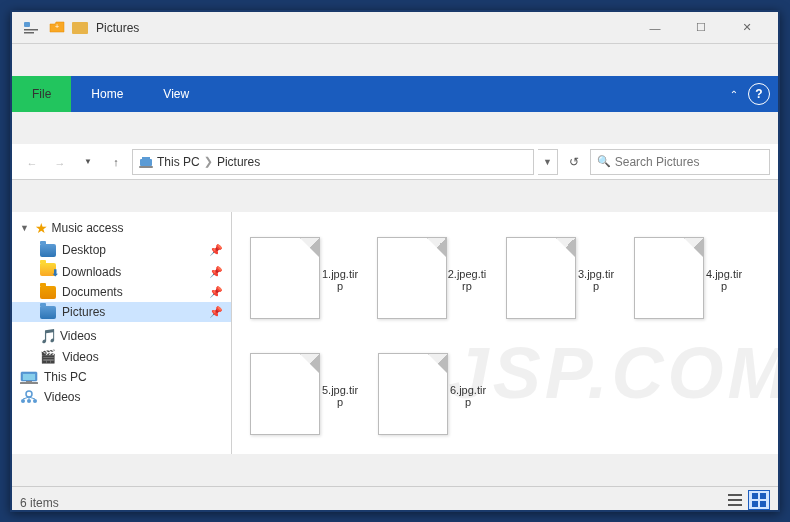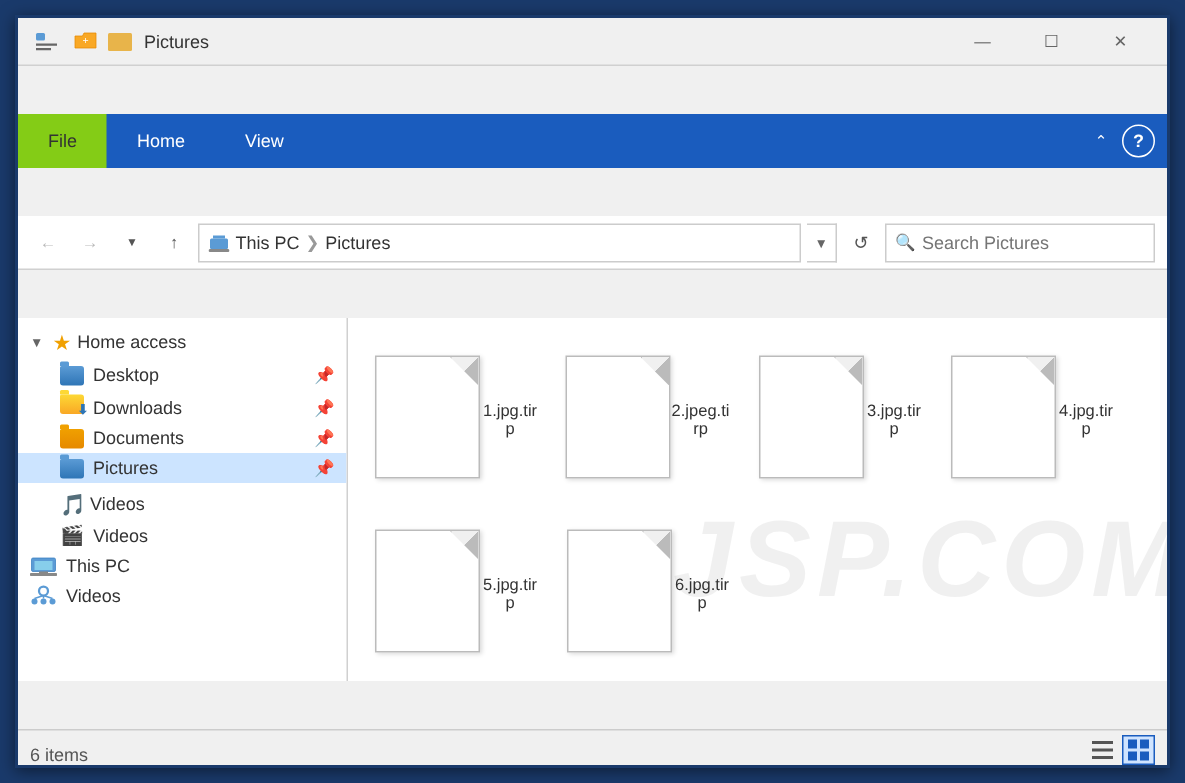--- a/index.html
+++ b/index.html
@@ -87,21 +87,21 @@
     }
     .ribbon-tab {
       padding: 0 20px;
       display: flex;
       align-items: center;
       cursor: pointer;
       font-size: 12px;
       color: white;
     }
     .ribbon-tab.active {
-      background: #84cc16;
+      background: #22c55e;
       color: #333;
     }
     .ribbon-right {
       margin-left: auto;
       display: flex;
       align-items: center;
       padding-right: 8px;
       gap: 4px;
     }
     .ribbon-chevron {
@@ -492,21 +492,21 @@
   </div>
 
   <div class="main-content">
 
     <div class="sidebar">
 
       <div class="sidebar-section">
         <div class="sidebar-header">
           <span class="sidebar-chevron">▼</span>
           <span class="sidebar-star">★</span>
-          <span>Home access</span>
+          <span>Music access</span>
         </div>
 
         <div class="sidebar-item">
           <div class="folder-icon desktop"></div>
           <span>Desktop</span>
           <span class="sidebar-item-pin">📌</span>
         </div>
 
         <div class="sidebar-item">
           <div style="position:relative; width:16px; height:16px; flex-shrink:0;">

